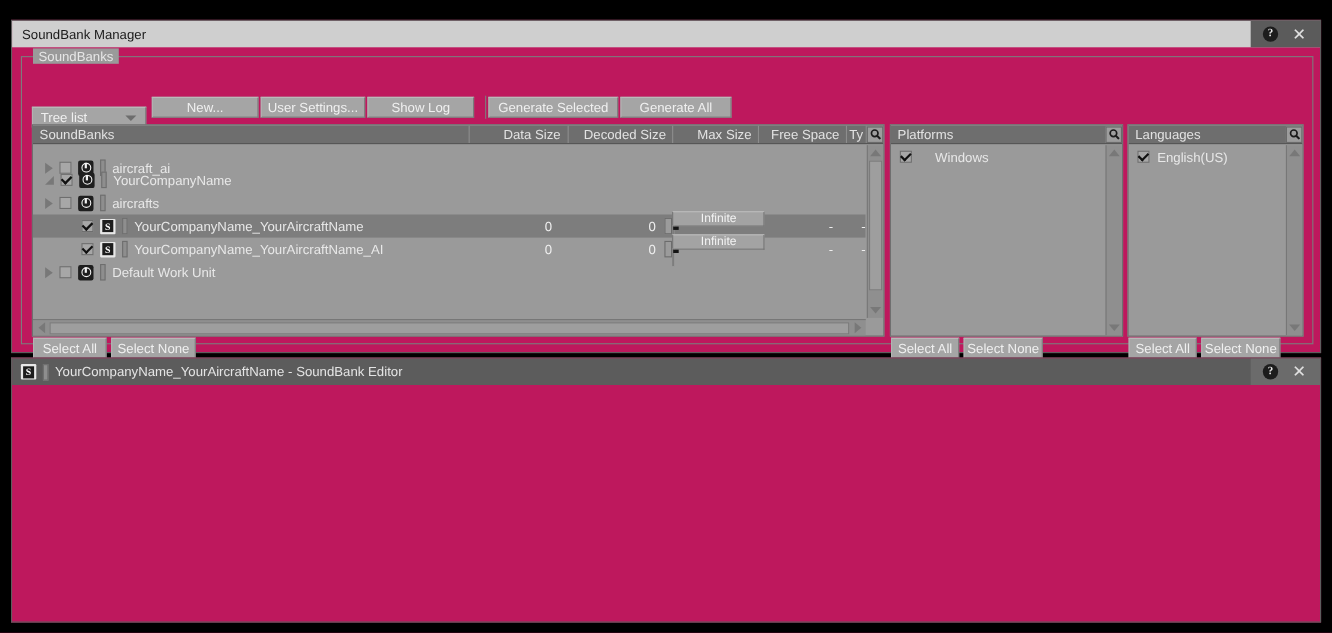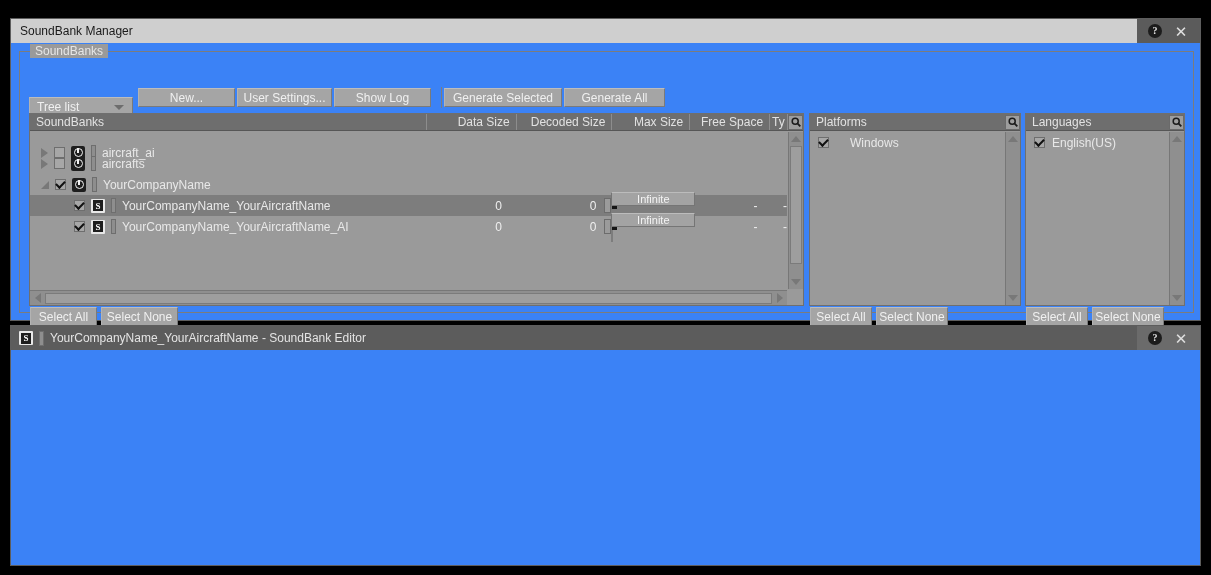--- a/index.html
+++ b/index.html
@@ -14,21 +14,21 @@
     background: #000000;
     overflow: hidden;
     font-size: 12px;
     color: #dcdcdc;
     -webkit-font-smoothing: antialiased;
   }
 
   
   .window {
     position: absolute;
-    background: #3b82f6;
+    background: #be185d;
     border: 1px solid #5d5d5d;
     box-sizing: border-box;
   }
   .titlebar {
     height: 24px;
     background: #cfcfcf;
     color: #1a1a1a;
     display: flex;
     align-items: center;
     padding: 0 0 0 9px;
@@ -429,35 +429,35 @@
             <span class="tri"></span>
             <span class="cbox"></span>
             <span class="icon-sq wu"></span>
             <span class="barmark"></span>
             <span>aircraft_ai</span>
           </div>
         </div>
 
         <div class="row">
           <div style="display:flex;align-items:center;gap:6px;width:398px;padding-left:11px;box-sizing:border-box;">
+            <span class="tri-open"></span>
+            <span class="cbox on"></span>
+            <span class="icon-sq wu"></span>
+            <span class="barmark"></span>
+            <span>YourCompanyName</span>
+          </div>
+        </div>
+
+        <div class="row">
+          <div style="display:flex;align-items:center;gap:6px;width:398px;padding-left:11px;box-sizing:border-box;">
             <span class="tri"></span>
             <span class="cbox"></span>
             <span class="icon-sq wu"></span>
             <span class="barmark"></span>
             <span>aircrafts</span>
-          </div>
-        </div>
-
-        <div class="row">
-          <div style="display:flex;align-items:center;gap:6px;width:398px;padding-left:11px;box-sizing:border-box;">
-            <span class="tri-open"></span>
-            <span class="cbox on"></span>
-            <span class="icon-sq wu"></span>
-            <span class="barmark"></span>
-            <span>YourCompanyName</span>
           </div>
         </div>
 
         <div class="row sel">
           <div style="display:flex;align-items:center;gap:6px;width:398px;padding-left:44px;box-sizing:border-box;">
             <span class="cbox on"></span>
             <span class="icon-sq sb">
                 <span>S</span>
               </span>
             <span class="barmark"></span>
@@ -495,20 +495,29 @@
               <span class="inf-box">Infinite</span>
               <span class="inf-track">
                 <span class="thumb"></span>
               </span>
             </span>
           </div>
           <div class="val" style="width:66px;padding-right:6px;box-sizing:border-box;">-</div>
           <div class="val" style="width:24px;box-sizing:border-box;">-</div>
         </div>
 
+        <div class="row">
+          <div style="display:flex;align-items:center;gap:6px;width:398px;padding-left:11px;box-sizing:border-box;">
+            <span class="tri"></span>
+            <span class="cbox"></span>
+            <span class="icon-sq wu"></span>
+            <span class="barmark"></span>
+            <span>Default Work Unit</span>
+          </div>
+        </div>
       </div>
 
       <div class="vscroll" style="top:18px;bottom:16px;">
         <div class="arrow-up"></div>
         <div class="thumb" style="height:118px;"></div>
         <div class="arrow-dn" style="position:absolute;bottom:0;left:0;"></div>
       </div>
 
       <div class="hscroll" style="right:16px;">
         <div class="arrow-l"></div>

